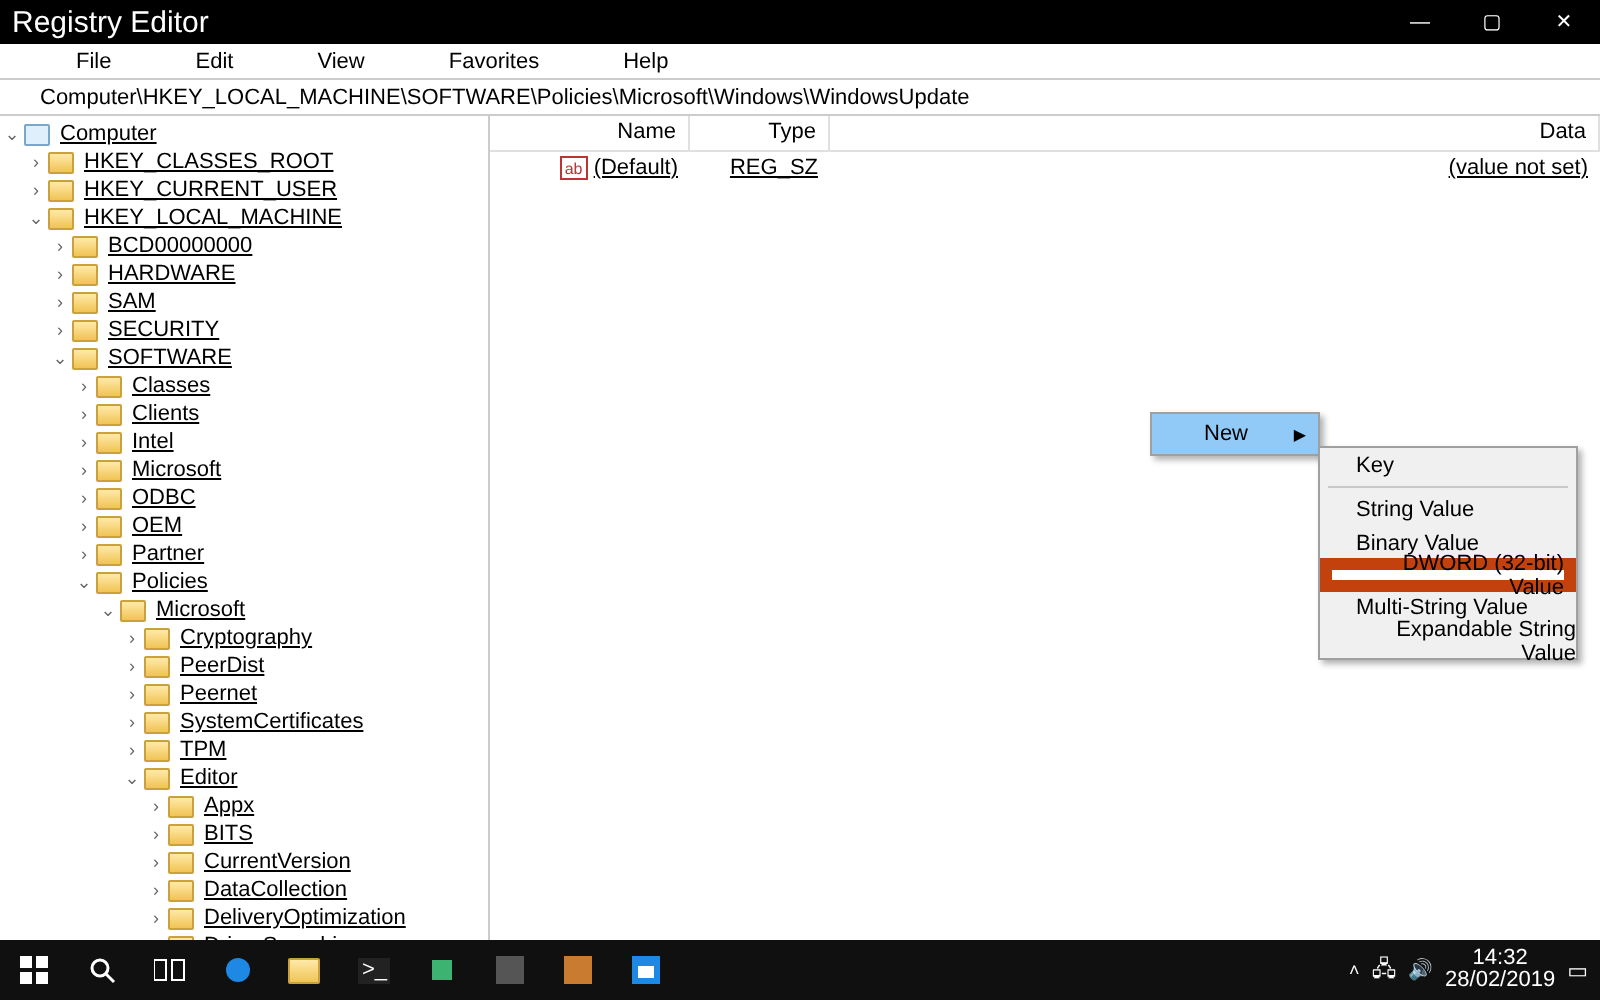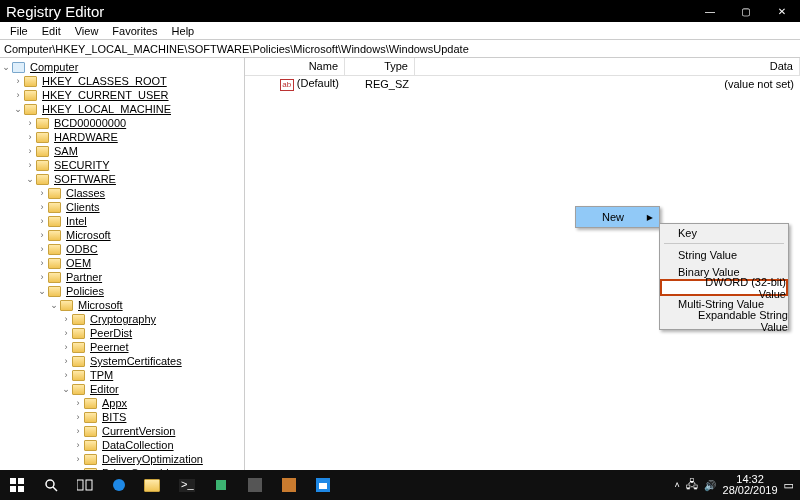--- a/index.html
+++ b/index.html
@@ -4,51 +4,51 @@
 <style>
 * { box-sizing: border-box; margin: 0; padding: 0; font-family: "Segoe UI", Tahoma, sans-serif; font-size: 11px; }
 body { width: 800px; height: 500px; background: #fff; overflow: hidden; position: relative; }
 
 .titlebar { height: 22px; background: #000; color: #fff; display: flex; align-items: center; padding-left: 6px; }
 .titlebar .title { flex: 1; font-size: 15px; }
 .titlebar .winbtn { width: 36px; height: 22px; display: flex; align-items: center; justify-content: center; color: #fff; font-size: 10px; }
 .titlebar .winbtn.close { background: transparent; }
 
 .menubar { height: 18px; background: #fff; border-bottom: 1px solid #ccc; display: flex; align-items: center; padding-left: 4px; gap: 2px; }
-.menubar span { padding: 1px 6px; cursor: default; }
-.addressbar { height: 18px; background: #fff; border-bottom: 1px solid #ccc; display: flex; align-items: center; padding-left: 4px; }
+.menubar span { padding: 1px 6px; cursor: default; margin-left: 28px; }
+.addressbar { height: 18px; background: #fff; border-bottom: 1px solid #ccc; display: flex; align-items: center; padding-left: 20px; }
 .addressbar input { flex: 1; border: none; font-size: 11px; outline: none; }
 
 .workarea { display: flex; height: 412px; }
 .tree { width: 245px; border-right: 1px solid #ccc; overflow: auto; padding: 2px 0; }
 .list { flex: 1; position: relative; text-align: right; }
 
 .list-header { height: 18px; display: flex; border-bottom: 1px solid #e0e0e0; }
 .list-header .col { padding: 2px 6px; border-right: 1px solid #e0e0e0; }
 .col-name { width: 100px; }
 .col-type { width: 70px; }
 .col-data { flex: 1; }
-.list-row { display: flex; height: 16px; align-items: center; }
+.list-row { display: flex; height: 16px; align-items: center; text-decoration: underline; }
 .list-row .col { padding: 0 6px; }
 .ab-icon { display: inline-flex; width: 14px; height: 12px; background: #fff; border: 1px solid #b33; font-size: 8px; color: #b33; align-items: center; justify-content: center; margin-right: 3px; }
 
 .node { display: flex; align-items: center; height: 14px; padding-right: 4px; white-space: nowrap; }
 .expander { width: 12px; text-align: center; color: #666; font-size: 9px; cursor: default; }
 .folder-icon { width: 13px; height: 11px; background: linear-gradient(#ffe9a8,#f0c455); border: 1px solid #c9a23d; border-radius: 1px; margin-right: 3px; flex-shrink: 0; }
 .pc-icon { width: 13px; height: 11px; background: #dfeffb; border: 1px solid #7aa7cc; border-radius: 1px; margin-right: 3px; flex-shrink: 0; }
 .node-label { padding: 0 2px; text-decoration: underline; }
 
 .context-menu { position: absolute; background: #f0f0f0; border: 1px solid #a0a0a0; box-shadow: 2px 2px 3px rgba(0,0,0,.3); }
 .context-primary { left: 330px; top: 148px; width: 85px; }
 .context-primary .item { height: 20px; display: flex; align-items: center; padding-left: 26px; position: relative; }
 .context-primary .item.highlight { background: #91c9f7; }
 .context-primary .item .arrow { position: absolute; right: 6px; font-size: 8px; }
 .context-sub { left: 414px; top: 165px; width: 130px; }
 .context-sub .item { height: 17px; display: flex; align-items: center; padding-left: 18px; }
-.context-sub .item.highlight { border: 2px solid #c2410c; background: #fff; height: 17px; margin: -1px 0; position: relative; z-index: 2; }
+.context-sub .item.highlight { border: 6px solid #c2410c; background: #fff; height: 17px; margin: -1px 0; position: relative; z-index: 2; }
 .context-sub .sep { height: 1px; background: #c8c8c8; margin: 2px 4px; }
 
 .taskbar { position: absolute; bottom: 0; left: 0; right: 0; height: 30px; background: #101010; display: flex; align-items: center; }
 .taskbar .tb { width: 34px; height: 30px; display: flex; align-items: center; justify-content: center; color: #fff; }
 .taskbar .tray { margin-left: auto; display: flex; align-items: center; color: #fff; padding-right: 6px; gap: 6px; }
 .taskbar .clock { text-align: center; font-size: 10px; line-height: 11px; }
 
 </style>
 </head>
 <body>

